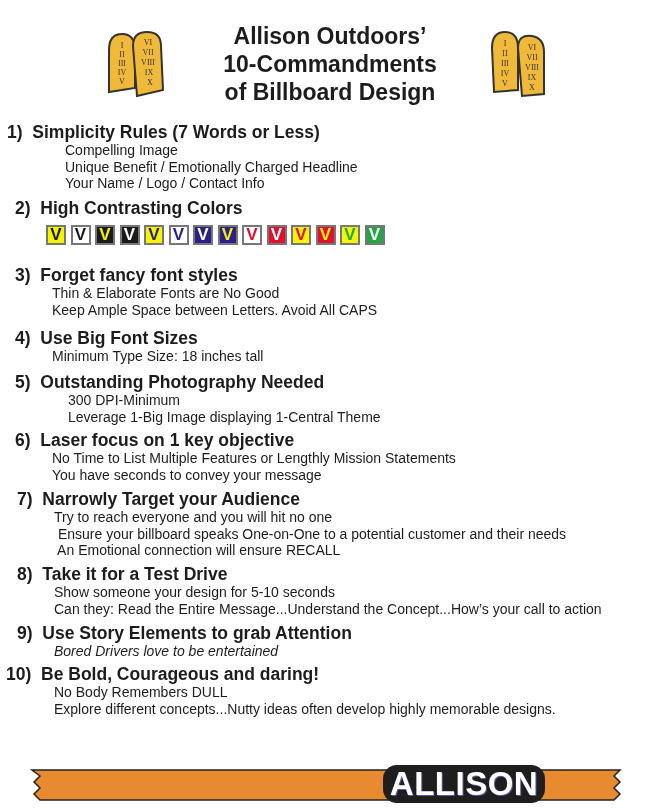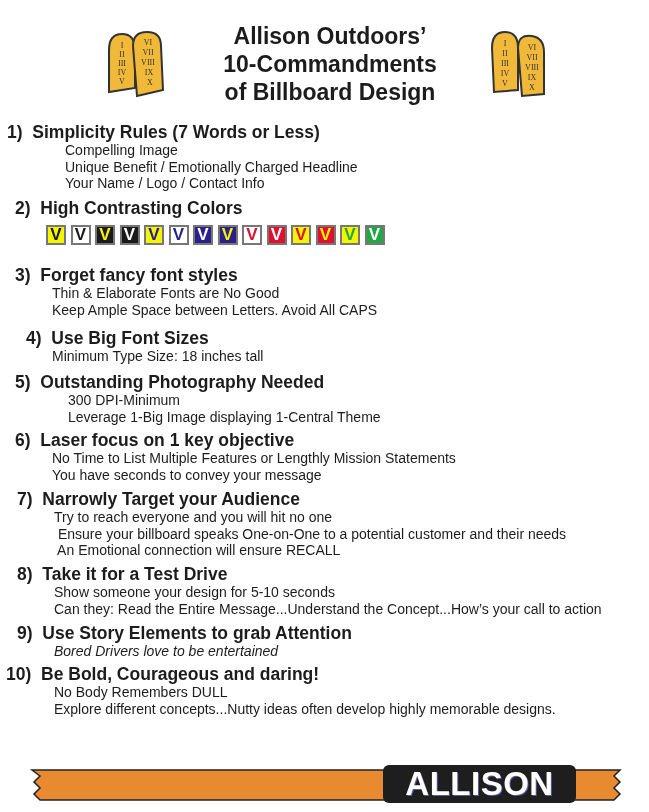--- a/index.html
+++ b/index.html
@@ -11,22 +11,22 @@
   .tablet.left { left:105px; }
   .tablet.right { left:488px; }
   .section { position:absolute; left:0; }
   .heading { font-weight:bold; font-size:17.5px; line-height:20px; color:#1c1c1c; white-space:nowrap; }
   .sub { font-size:14px; line-height:16.5px; color:#1c1c1c; white-space:nowrap; }
   .swatches { position:absolute; left:46px; top:225px; display:flex; gap:4.5px; }
   .sw { width:20px; height:20px; box-sizing:border-box; border:2px solid #777;
         display:flex; align-items:center; justify-content:center;
         font-weight:bold; font-size:17px; line-height:20px; }
   .banner { position:absolute; left:0; top:760px; width:649px; height:52px; }
-  .brand { position:absolute; left:383px; top:765px; width:193px; height:38px;
-           background:#1e1e1e; border-radius:6px; color:#ffffff; font-weight:bold;
+  .brand { position:absolute; left:383px; top:765px; width:162px; height:38px;
+           background:#1e1e1e; border-radius:14px; color:#ffffff; font-weight:bold;
            font-size:33px; line-height:38px; text-align:center; letter-spacing:0.5px;
            text-shadow:1px 1px 0 #5a5aa0; }
 </style>
 </head>
 <body>
 
 <div class="tablet left">
   <svg width="62" height="72" viewBox="0 0 62 72">
     <path d="M4 22 Q4 6 17 6 Q30 6 30 22 L30 60 L4 64 Z" fill="#f0b93a" stroke="#333" stroke-width="2"></path>
     <path d="M28 18 Q28 4 42 4 Q56 4 56 18 L58 62 L32 68 Z" fill="#f0b93a" stroke="#333" stroke-width="2"></path>
@@ -110,21 +110,21 @@
     <span>3)</span>&nbsp;
     <span>Forget fancy font styles</span>
   </div>
   <div style="padding-left:52px;">
     <div class="sub">Thin &amp; Elaborate Fonts are No Good</div>
     <div class="sub">Keep Ample Space between Letters.  Avoid All CAPS</div>
   </div>
 </div>
 
 <div class="section" style="top:328px;">
-  <div class="heading" style="padding-left:26px;">
+  <div class="heading" style="padding-left:15px;">
     <span>4)</span>&nbsp;
     <span>Use Big Font Sizes</span>
   </div>
   <div style="padding-left:52px;">
     <div class="sub">Minimum Type Size:  18 inches tall</div>
   </div>
 </div>
 
 <div class="section" style="top:372px;">
   <div class="heading" style="padding-left:15px;">

